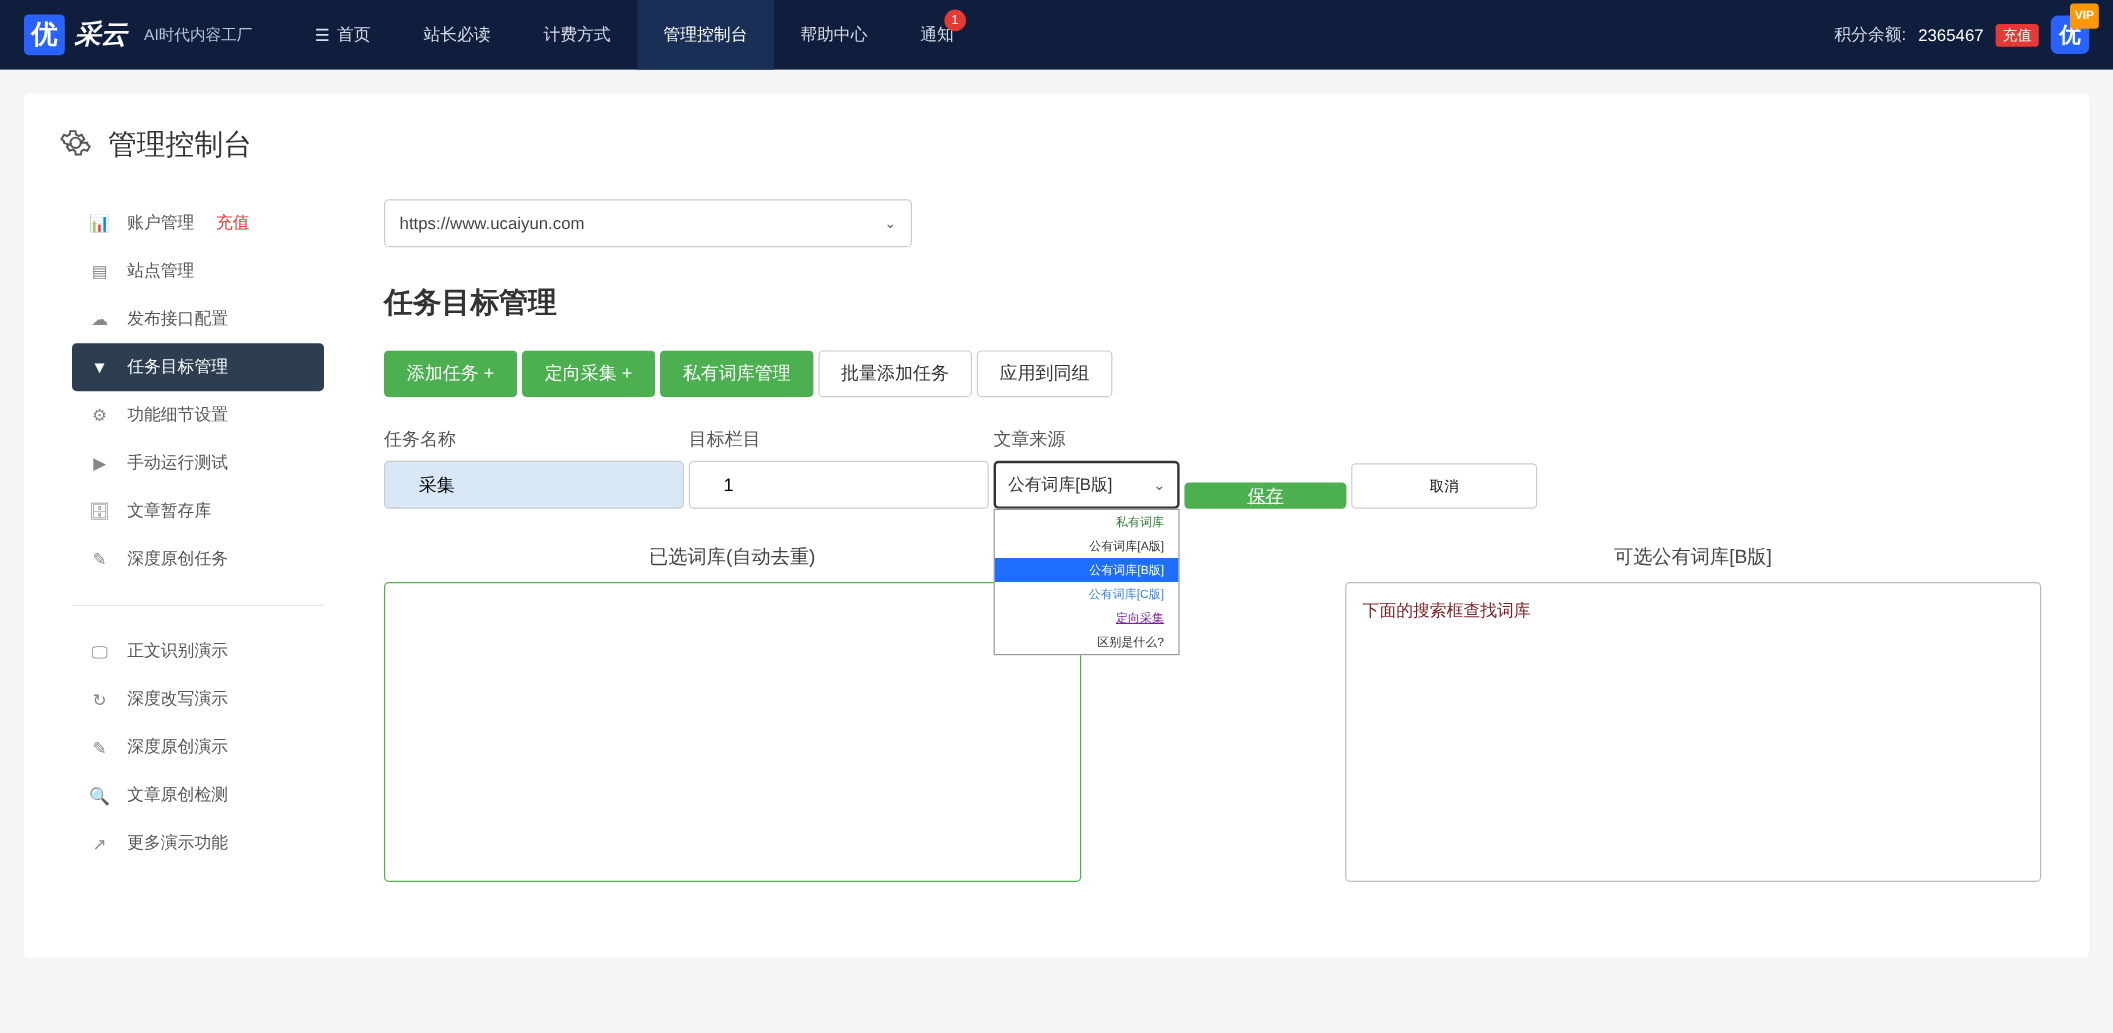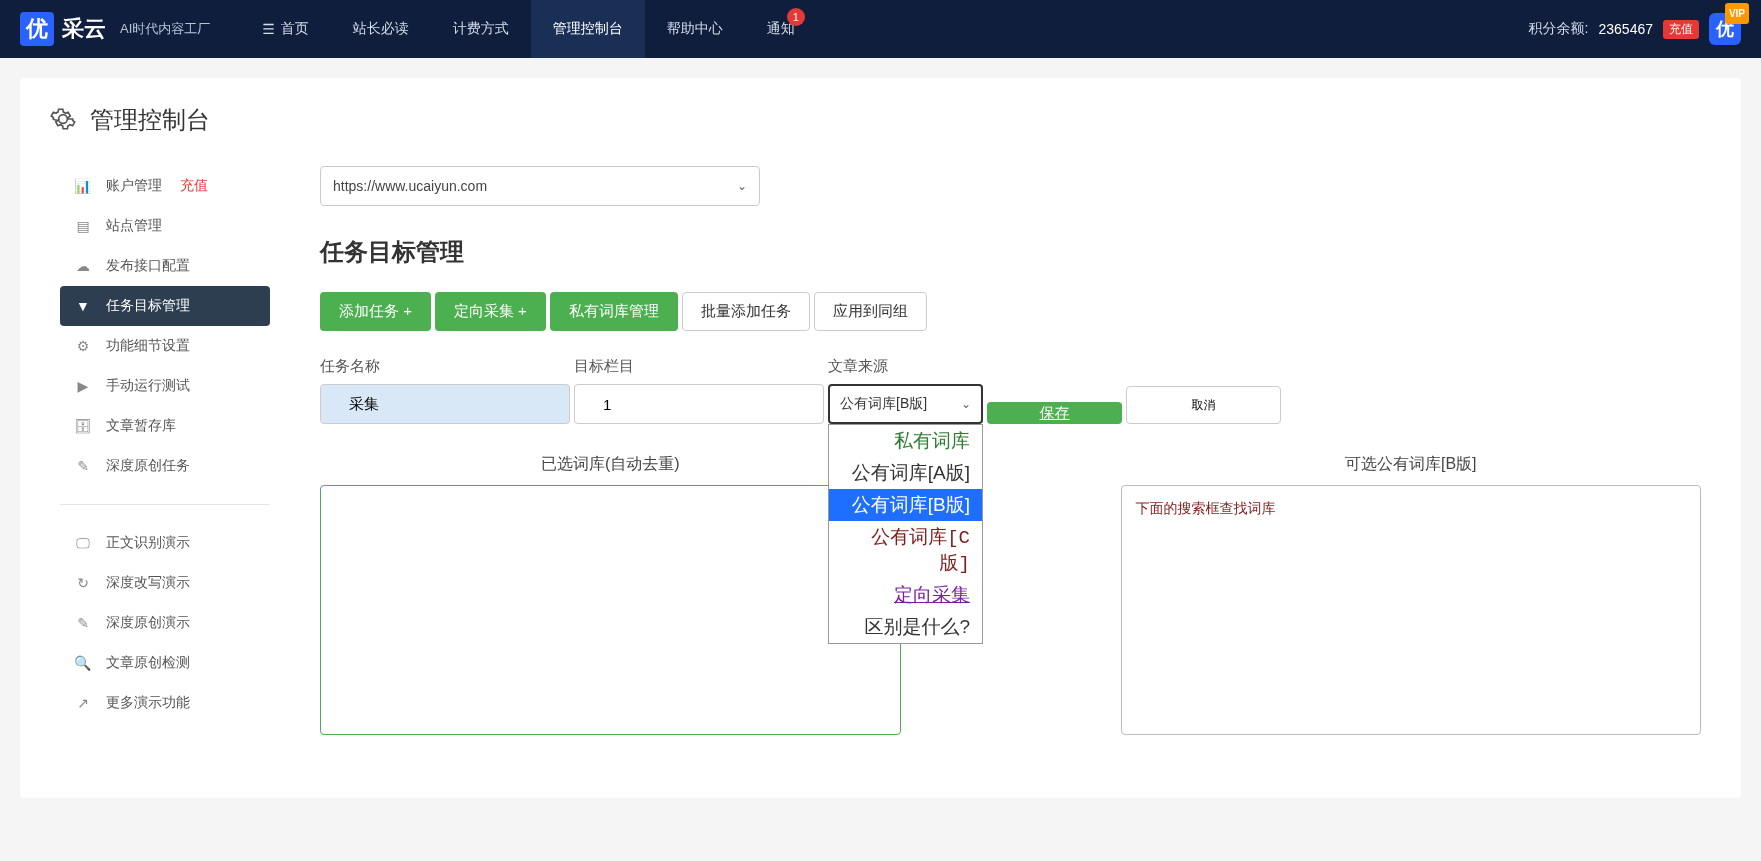--- a/index.html
+++ b/index.html
@@ -1,21 +1,21 @@
 <!DOCTYPE html>
 <html><head>
   <meta charset="utf-8">
   <style>
     * { margin: 0; padding: 0; box-sizing: border-box; }
     body { font-family: "Microsoft YaHei", Arial, sans-serif; background: #f5f5f5; color: #333; font-size: 14px; }
     
     .topnav { background: #0f1e3c; height: 58px; display: flex; align-items: center; padding: 0 20px; position: relative; }
     .logo-box { display: flex; align-items: center; gap: 8px; margin-right: 30px; }
     .logo-main { background: #2962ff; color: #fff; font-weight: bold; font-size: 22px; padding: 2px 6px; border-radius: 4px; }
-    .logo-text { color: #fff; font-size: 22px; font-weight: bold; }
+    .logo-text { color: #fff; font-size: 22px; font-weight: bold; font-style: italic; }
     .logo-sub { color: #b8c4d9; font-size: 13px; margin-left: 6px; }
     .nav-items { display: flex; height: 100%; }
     .nav-item { color: #d5dce8; padding: 0 22px; height: 58px; display: flex; align-items: center; gap: 6px; cursor: pointer; position: relative; }
     .nav-item.active { background: #1a2f56; color: #fff; }
     .nav-badge { position: absolute; top: 8px; right: 12px; background: #e53935; color: #fff; font-size: 11px; width: 18px; height: 18px; border-radius: 50%; display: flex; align-items: center; justify-content: center; }
     .nav-right { margin-left: auto; display: flex; align-items: center; gap: 10px; color: #d5dce8; }
     .recharge-badge { background: #e53935; color: #fff; padding: 1px 6px; border-radius: 3px; font-size: 12px; cursor: pointer; }
     .avatar-box { position: relative; }
     .avatar { background: #2962ff; color: #fff; width: 32px; height: 32px; border-radius: 6px; display: flex; align-items: center; justify-content: center; font-size: 18px; font-weight: bold; }
     .vip-tag { position: absolute; top: -10px; right: -8px; background: #ff9800; color: #fff; font-size: 10px; padding: 5px 4px; border-radius: 3px; font-weight: bold; }
@@ -46,24 +46,24 @@
     .form-label { color: #555; font-size: 15px; }
     .form-input { height: 40px; border: 1px solid #ccc; border-radius: 4px; padding: 0 28px; font-size: 15px; }
     .form-input.highlight { background: #d9e8f7; }
     .w250 { width: 250px; }
     .btn-save { background: #4caf50; color: #fff; width: 135px; height: 22px; border: none; border-radius: 4px; cursor: pointer; font-size: 15px; text-decoration: underline; }
     .btn-cancel { background: #fff; border: 1px solid #ccc; width: 155px; height: 38px; border-radius: 4px; cursor: pointer; font-size: 12px; }
     
     .dropdown-box { position: relative; text-align: right; }
     .dropdown-toggle { width: 155px; height: 40px; border: 2px solid #333; border-radius: 4px; padding: 0 10px; display: flex; align-items: center; justify-content: space-between; cursor: pointer; background: #fff; }
     .dropdown-menu { position: absolute; top: 40px; left: 0; width: 155px; border: 1px solid #999; background: #fff; z-index: 100; }
-    .dd-item { padding: 3px 12px; cursor: pointer; font-size: 19px; }
+    .dd-item { padding: 3px 12px; cursor: pointer; font-size: 10px; }
     .dd-item.sel { background: #1e6fff; color: #fff; }
     .dd-green { color: #2e7d32; }
-    .dd-red { color: #7f1d1d; font-family: Liberation Mono, monospace; }
+    .dd-red { color: #3b82f6; }
     .dd-purple { color: #7b1fa2; text-decoration: underline; }
     
     .lib-row { display: flex; gap: 220px; margin-top: 30px; }
     .lib-col { flex: 1; }
     .lib-title { text-align: center; font-size: 16px; margin-bottom: 10px; color: #444; }
     .lib-box { border: 1px solid #4caf50; border-radius: 4px; height: 250px; padding: 14px; color: #7f1d1d; }
     .lib-box.gray { border-color: #bbb; }
     
     .icon-svg { width: 18px; height: 18px; fill: currentColor; }
     .chevron { font-size: 12px; color: #666; }

